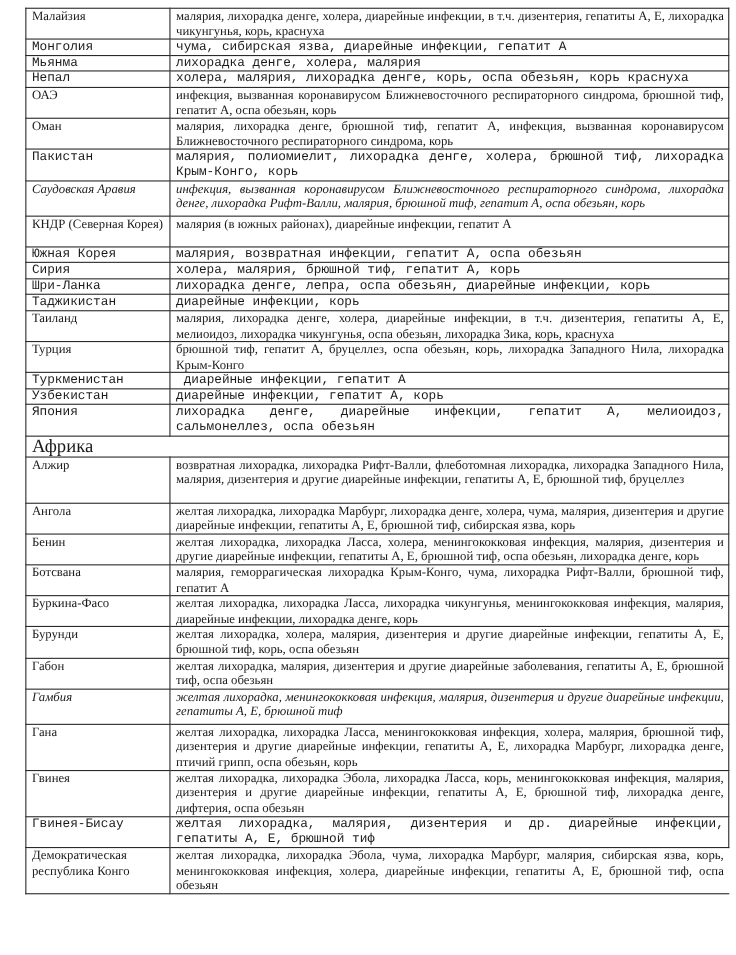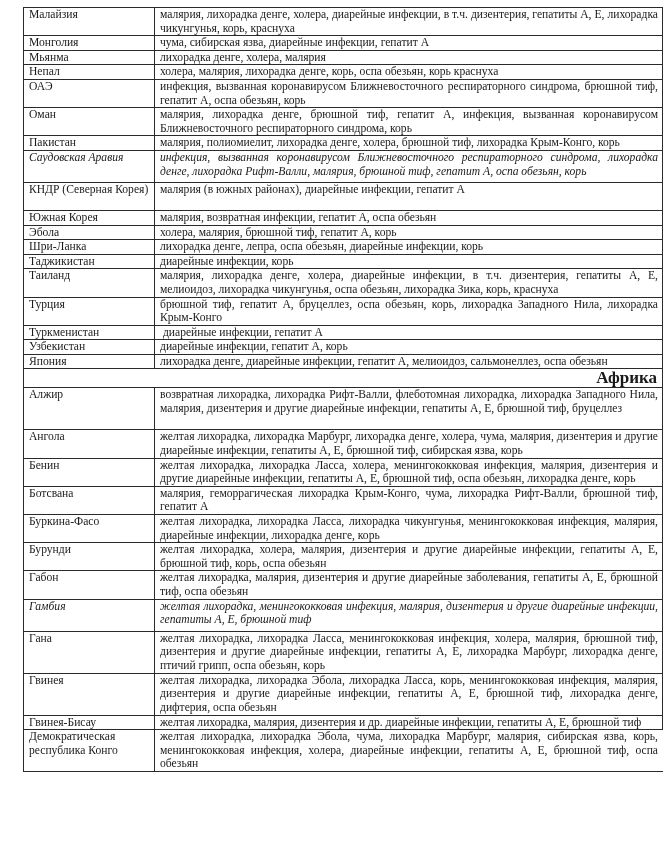--- a/index.html
+++ b/index.html
@@ -15,28 +15,27 @@
     color: #1a1a1a;
   }
   table.disease-table td {
     border: 1px solid #2a2a2a;
     vertical-align: top;
     padding: 0 4px 0 5px;
   }
   td.country { width: 121px; }
   td.diseases { text-align: justify; }
   tr.region-row td {
-    font-weight: bold;
+    font-weight: normal;
     font-size: 17px;
     line-height: 18px;
     padding: 0 5px;
     height: 17px;
-    text-align: right;
   }
-  tr.lines-1 td { height: 13px; }
+  tr.lines-1 td { height: 13px; font-family: Liberation Mono, monospace; }
   tr.lines-2 td { height: 27px; }
   tr.lines-2x td { height: 31px; font-style: italic; }
   tr.lines-3 td { height: 41px; }
   table.disease-table tr:last-child td.diseases { border-right-color: transparent; }
 </style>
 </head>
 <body>
 
 <div class="page">
   <table class="disease-table">
@@ -79,21 +78,21 @@
       </tr>
       <tr class="lines-2">
         <td class="country">КНДР (Северная Корея)</td>
         <td class="diseases">малярия (в южных районах), диарейные инфекции, гепатит А</td>
       </tr>
       <tr class="lines-1">
         <td class="country">Южная Корея</td>
         <td class="diseases">малярия, возвратная инфекции, гепатит А, оспа обезьян</td>
       </tr>
       <tr class="lines-1">
-        <td class="country">Эбола</td>
+        <td class="country">Сирия</td>
         <td class="diseases">холера, малярия, брюшной тиф, гепатит А, корь</td>
       </tr>
       <tr class="lines-1">
         <td class="country">Шри-Ланка</td>
         <td class="diseases">лихорадка денге, лепра, оспа обезьян, диарейные инфекции, корь</td>
       </tr>
       <tr class="lines-1">
         <td class="country">Таджикистан</td>
         <td class="diseases">диарейные инфекции, корь</td>
       </tr>

